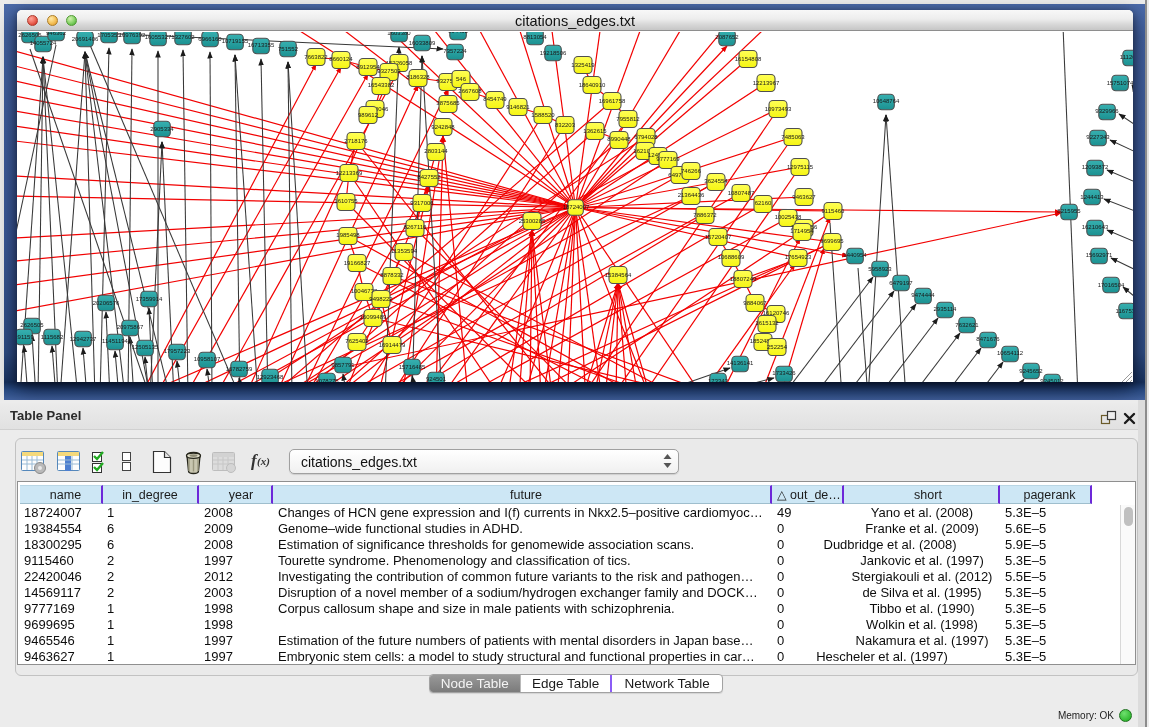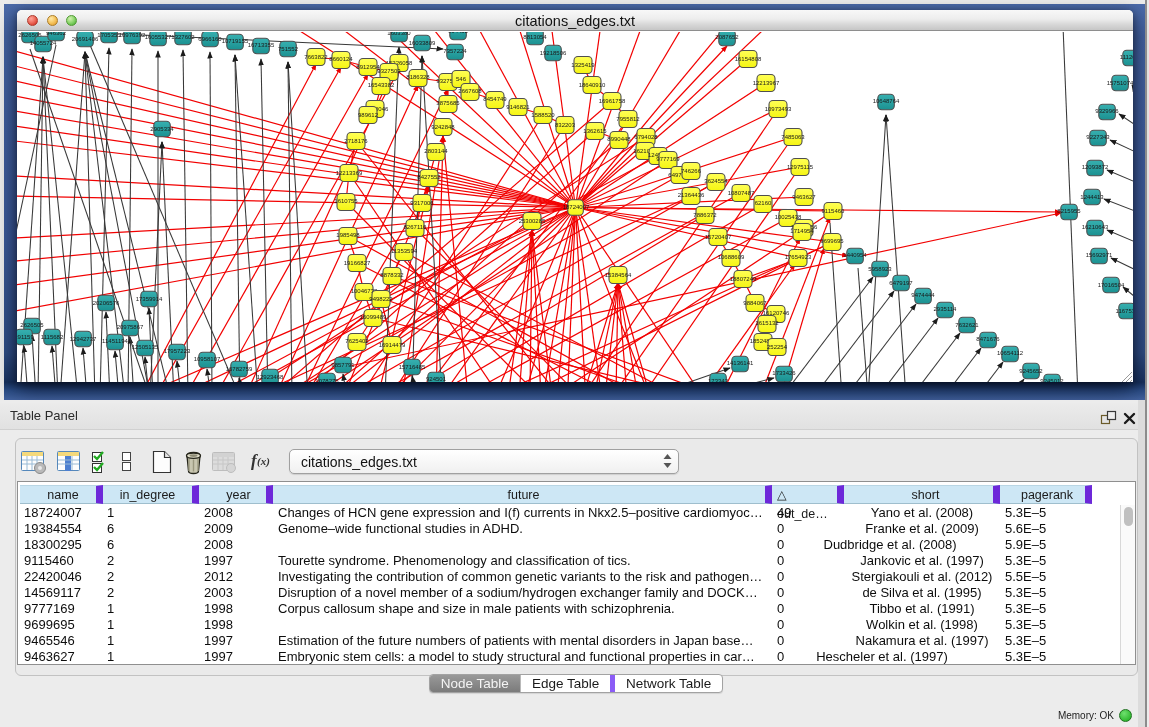--- a/index.html
+++ b/index.html
@@ -14,44 +14,44 @@
 .tl { position:absolute; top:4.5px; width:11px; height:11px; border-radius:50%; }
 #tl1 { left:9.5px; background:radial-gradient(circle at 35% 30%,#ffa49b,#ee6f60 45%,#d93f31 80%); border:0.5px solid #ad3a2d; }
 #tl2 { left:29.5px; background:radial-gradient(circle at 35% 30%,#ffe9a8,#f7c864 45%,#e9a83a 80%); border:0.5px solid #ab7d27; }
 #tl3 { left:48.5px; background:radial-gradient(circle at 35% 30%,#d2f0b0,#90d871 45%,#5cba45 80%); border:0.5px solid #519934; }
 #ttl { position:absolute; top:0; left:0; width:100%; height:21px; line-height:22px; text-align:center;
   font-size:14.5px; color:#111; }
 #canvas { position:absolute; left:0; top:22px; width:1116px; height:350px; background:#fff; overflow:hidden; }
 #panel { position:absolute; left:0; top:400px; width:1149px; height:327px; background:#ececec; }
 #phead { position:absolute; left:0; top:3px; width:1145px; height:27px;
   background:linear-gradient(180deg,#ebebeb,#e1e1e1); border-bottom:1px solid #d0d0d0; }
-#phead span { position:absolute; left:10px; top:5px; font-size:13px; color:#2b2b2b; }
+#phead span { position:absolute; left:10px; top:5px; font-size:13px; color:#2b2b2b;font-weight:bold; }
 #container { position:absolute; left:15px; top:38px; width:1123px; height:238px; background:#eaeaea;
   border:1px solid #c2c2c2; border-radius:6px; }
 #drop { position:absolute; left:289px; top:49px; width:390px; height:25px; border:1px solid #a0a0a0;
   border-radius:5px; background:linear-gradient(180deg,#ffffff,#f0f0f0); box-shadow:0 1px 1px rgba(0,0,0,.12); }
 #drop span { position:absolute; left:11px; top:3.5px; font-size:14px; color:#111; }
 #tblwrap { position:absolute; left:17px; top:81px; width:1119px; height:184px; background:#fff;
   border:1px solid #8f8f8f; }
-.hcell { position:absolute; top:85px; height:19px; background:#cde7f5; border-right:7px solid #6d28d9;
+.hcell { position:absolute; top:85px; height:19px; background:#cde7f5; border-right:2px solid #6d28d9;
   border-bottom:1px solid #9fbecd; border-top:1px solid #b9d6e4; font-size:12.5px; color:#1b1b1b;
   text-align:center; line-height:19px; }
 .row { position:absolute; left:0; width:1149px; height:16px; font-size:13px; color:#0d0d0d; }
 .row span { position:absolute; top:0; line-height:16px; white-space:nowrap; }
 .row .ctr { text-align:center; }
 #vscroll { position:absolute; left:1120px; top:105px; width:15px; height:159px; background:#fafafa;
   border-left:1px solid #d8d8d8; }
 #vthumb { position:absolute; left:2.5px; top:2px; width:9px; height:19px; border-radius:4.5px; background:#c0c0c0; }
 #tabs { position:absolute; left:429px; top:274px; width:294px; height:19px; border:1px solid #a2a2a2;
   border-radius:4px; background:#fff; display:flex; overflow:hidden;
   box-shadow:0 1px 1px rgba(0,0,0,.1); }
 #tabs div { font-size:13.5px; line-height:18px; text-align:center; color:#1a1a1a; }
 #tab1 { width:90px; background:linear-gradient(180deg,#999999,#7b7b7b); color:#f4f4f4 !important; }
 #tab2 { width:91px; border-left:1px solid #b9b9b9; }
-#tab3 { width:112px; border-left:5px solid #8b5cf6; }
+#tab3 { width:112px; border-left:2px solid #8b5cf6; }
 #status { position:absolute; left:0; top:693px; width:1149px; height:34px; }
 #mem { position:absolute; right:35px; top:17px; font-size:10px; color:#1d1d1d; }
 #memdot { position:absolute; left:1119px; top:16px; width:13px; height:13px; border-radius:50%;
   background:radial-gradient(circle at 38% 32%,#6fe06f,#2eb82e 75%); border:1px solid #1f701f; }
 #redge { position:absolute; left:1145px; top:0; width:2px; height:727px; background:#8c8c8c; }
 #redge2 { position:absolute; left:1138px; top:400px; width:7px; height:327px; background:#dcdcdc; }
 .icongrp { position:absolute; left:16px; top:48px; }
 #pic1 { position:absolute; left:1100px; top:10px; }
 #pic2 { position:absolute; left:1122px; top:11px; }
 #stepper { position:absolute; left:662px; top:53px; }
@@ -672,58 +672,59 @@
       <span style="left:204px">2009</span>
       <span style="left:278px">Genome–wide functional studies in ADHD.</span>
       <span style="left:777px">0</span>
       <span class="ctr" style="left:844px;width:156px">Franke et al. (2009)</span>
       <span style="left:1005px">5.6E–5</span>
     </div>
 <div class="row" style="top:137px">
       <span style="left:24px">18300295</span>
       <span style="left:107px">6</span>
       <span style="left:204px">2008</span>
+      <span style="left:278px">Estimation of significance thresholds for genomewide association scans.</span>
       <span style="left:777px">0</span>
       <span class="ctr" style="left:812px;width:156px">Dudbridge et al. (2008)</span>
       <span style="left:1005px">5.9E–5</span>
     </div>
 <div class="row" style="top:153px">
       <span style="left:24px">9115460</span>
       <span style="left:107px">2</span>
       <span style="left:204px">1997</span>
       <span style="left:278px">Tourette syndrome. Phenomenology and classification of tics.</span>
       <span style="left:777px">0</span>
       <span class="ctr" style="left:844px;width:156px">Jankovic et al. (1997)</span>
       <span style="left:1005px">5.3E–5</span>
     </div>
 <div class="row" style="top:169px">
       <span style="left:24px">22420046</span>
       <span style="left:107px">2</span>
       <span style="left:204px">2012</span>
-      <span style="left:278px">Investigating the contribution of common genetic variants to the risk and pathogen…</span>
+      <span style="left:278px">Investigating the contribution of common future variants to the risk and pathogen…</span>
       <span style="left:777px">0</span>
       <span class="ctr" style="left:844px;width:156px">Stergiakouli et al. (2012)</span>
       <span style="left:1005px">5.5E–5</span>
     </div>
 <div class="row" style="top:185px">
       <span style="left:24px">14569117</span>
       <span style="left:107px">2</span>
       <span style="left:204px">2003</span>
       <span style="left:278px">Disruption of a novel member of a sodium/hydrogen exchanger family and DOCK…</span>
       <span style="left:777px">0</span>
       <span class="ctr" style="left:844px;width:156px">de Silva et al. (1995)</span>
       <span style="left:1005px">5.3E–5</span>
     </div>
 <div class="row" style="top:201px">
       <span style="left:24px">9777169</span>
       <span style="left:107px">1</span>
       <span style="left:204px">1998</span>
       <span style="left:278px">Corpus callosum shape and size in male patients with schizophrenia.</span>
       <span style="left:777px">0</span>
-      <span class="ctr" style="left:844px;width:156px">Tibbo et al. (1991)</span>
+      <span class="ctr" style="left:844px;width:156px">Tibbo et al. (1990)</span>
       <span style="left:1005px">5.3E–5</span>
     </div>
 <div class="row" style="top:217px">
       <span style="left:24px">9699695</span>
       <span style="left:107px">1</span>
       <span style="left:204px">1998</span>
       <span style="left:777px">0</span>
       <span class="ctr" style="left:844px;width:156px">Wolkin et al. (1998)</span>
       <span style="left:1005px">5.3E–5</span>
     </div>

